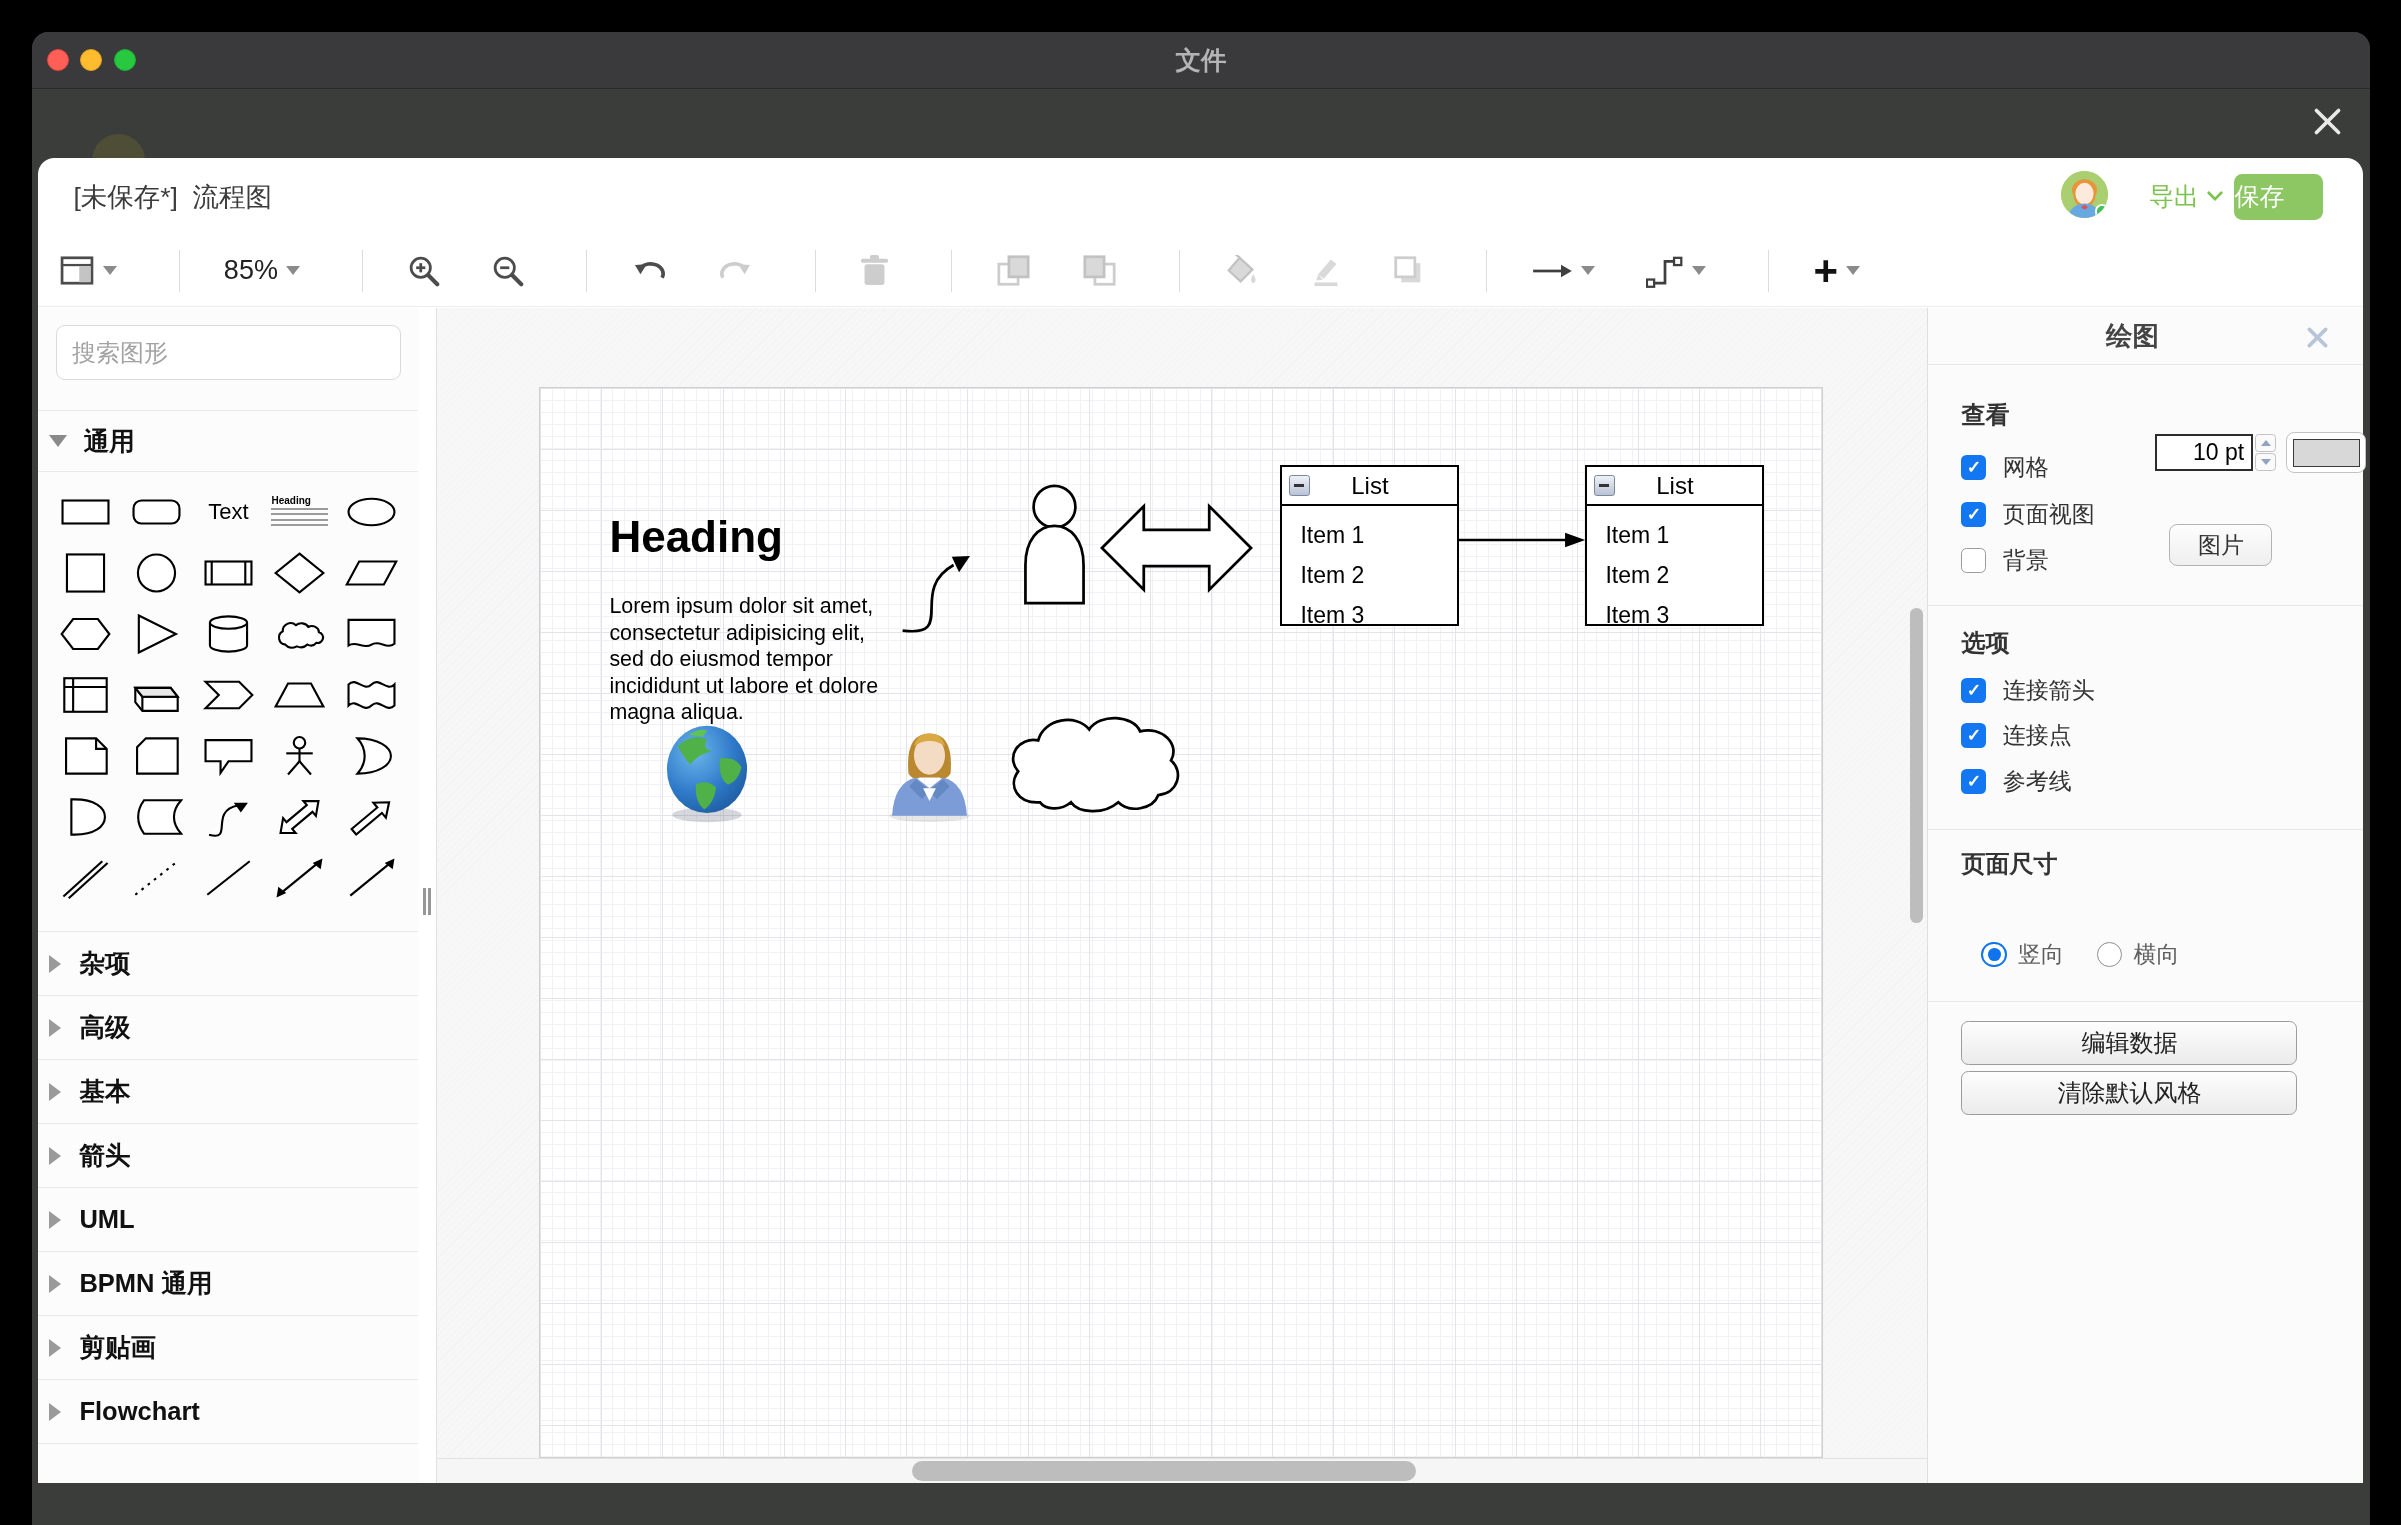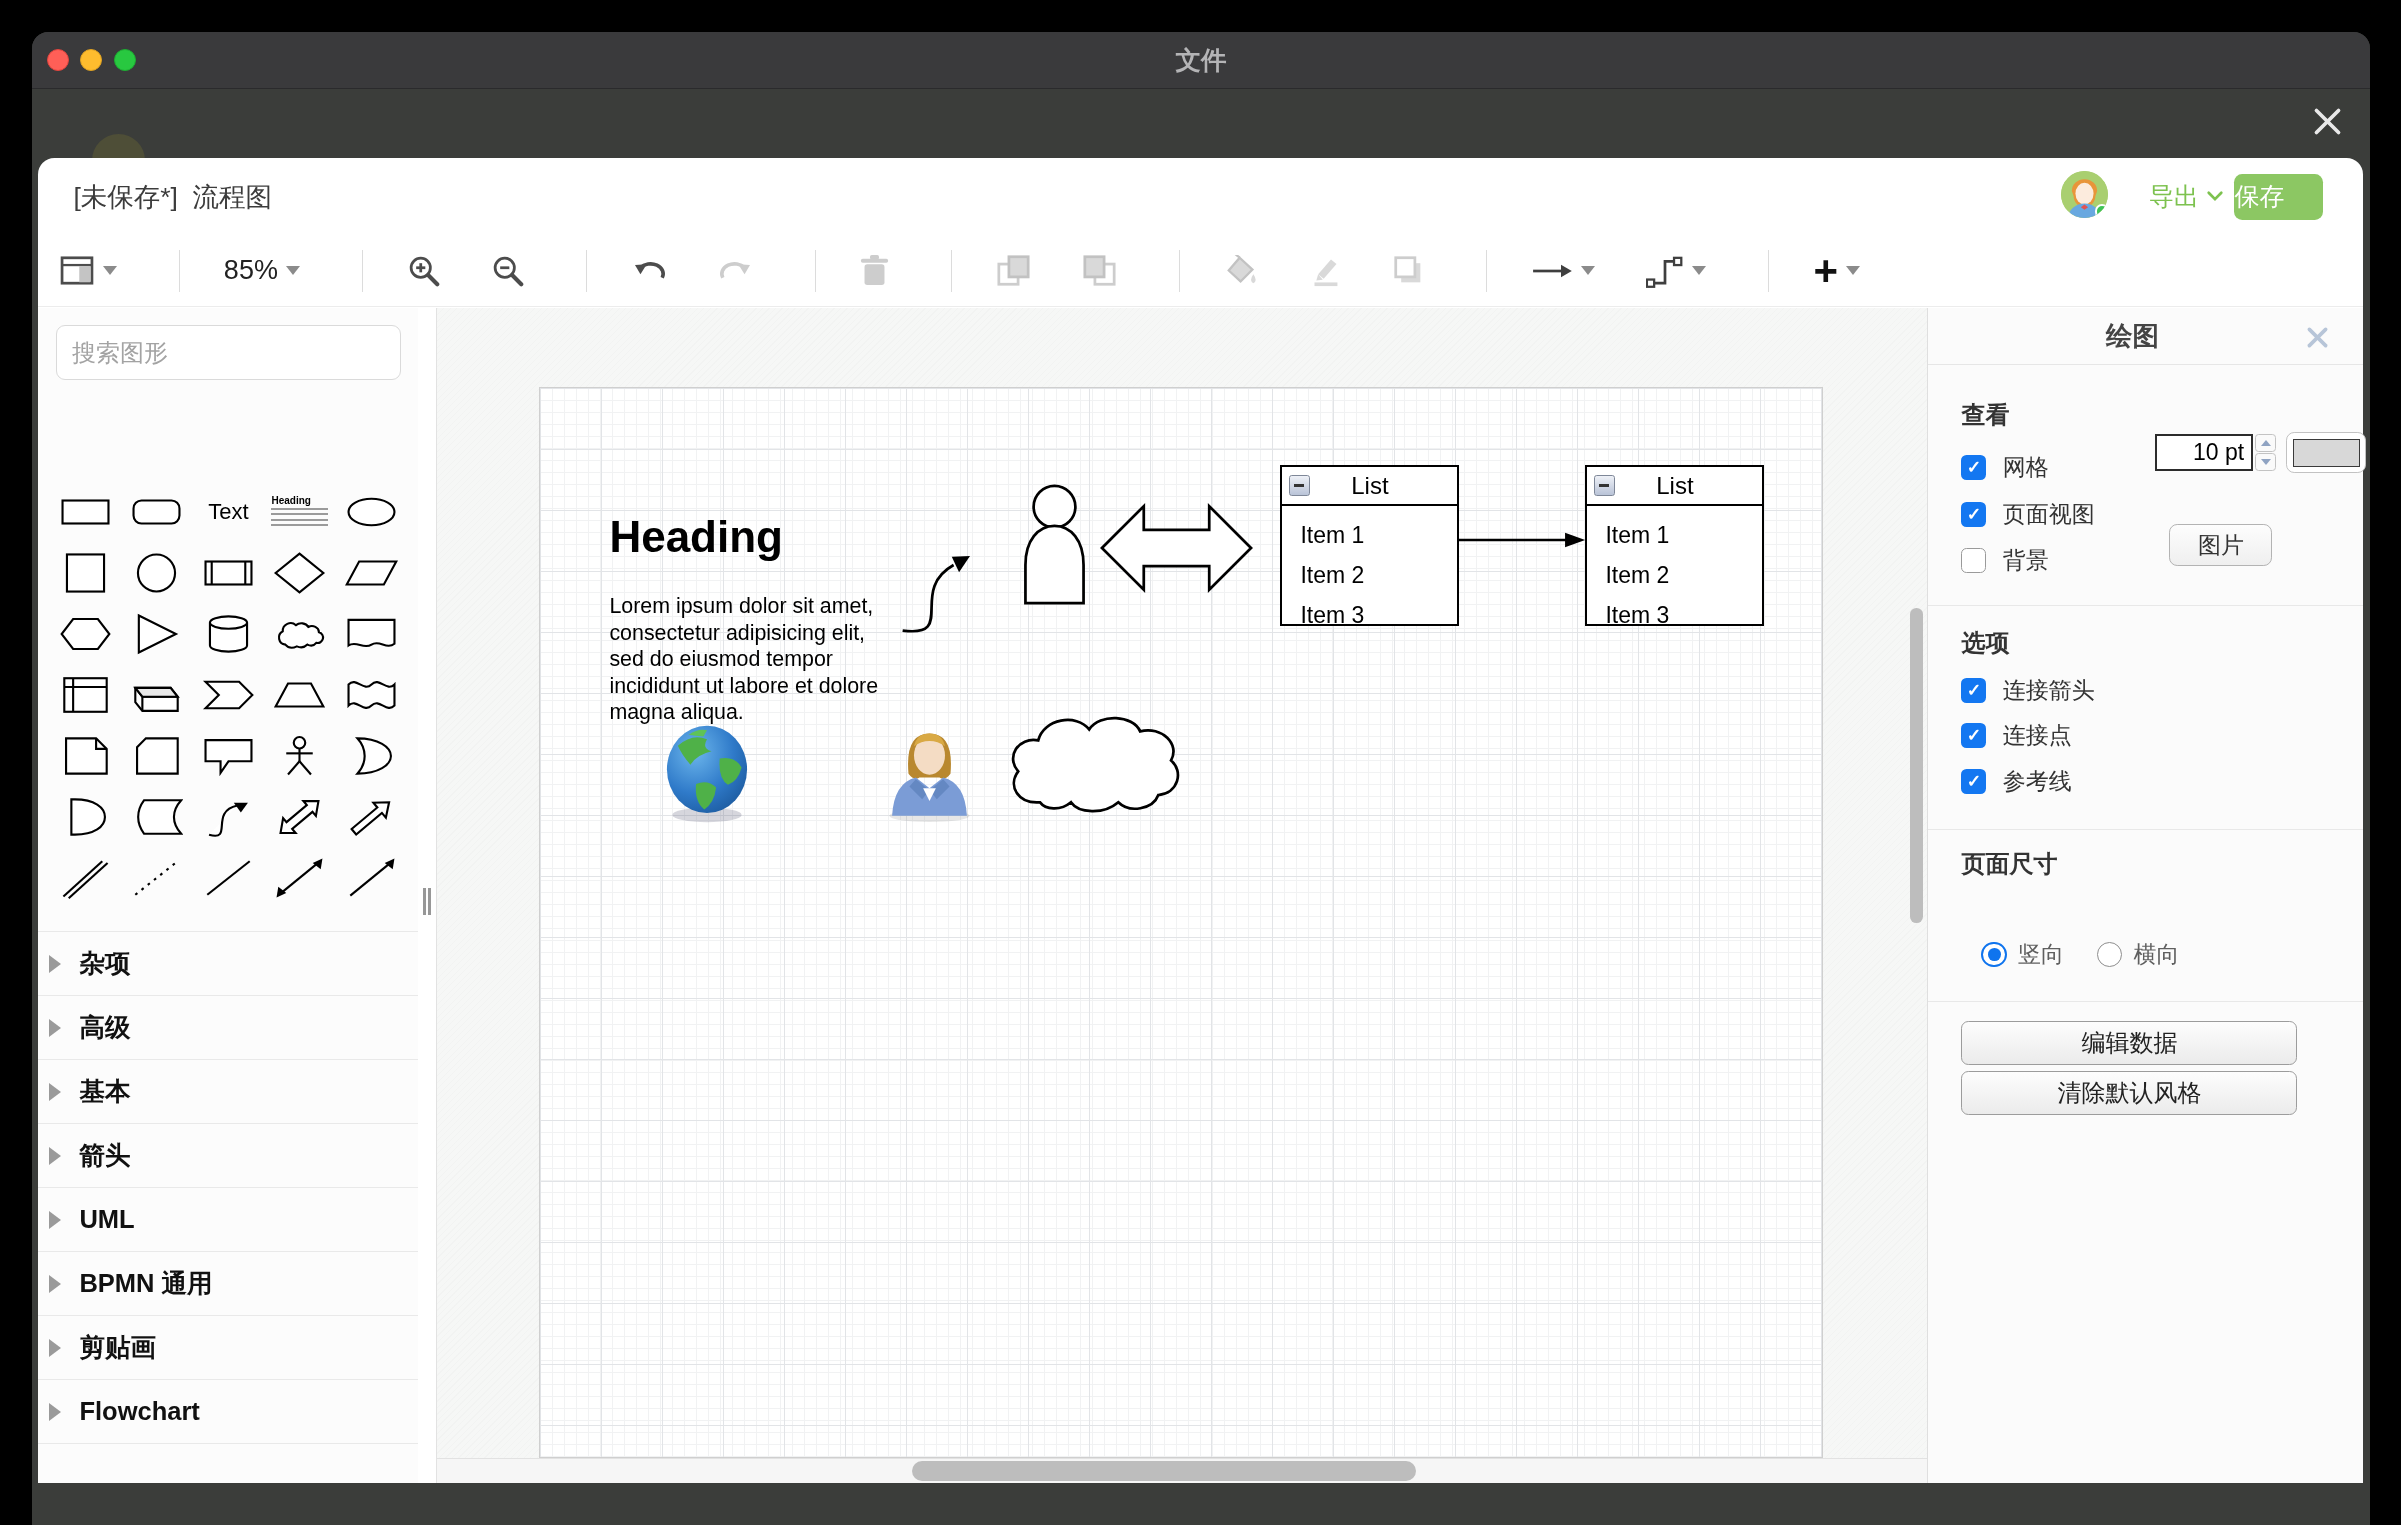--- a/index.html
+++ b/index.html
@@ -319,20 +319,24 @@
 
       <div class="sidebar">
         <div class="searchbox">
           <input placeholder="搜索图形" style="">
           <svg width="27" height="27" viewBox="0 0 30 30" style="margin-right:12.8px">
             <circle cx="13" cy="13" r="8.5" fill="none" stroke="#9a9a9a" stroke-width="3"></circle>
             <line x1="19.5" y1="19.5" x2="27" y2="27" stroke="#9a9a9a" stroke-width="3.5" stroke-linecap="round"></line>
           </svg>
         </div>
 
+        <div class="section-hdr" style="top:102px; height:62px; border-top:0.9px solid #e9e9e9; border-bottom:0.9px solid #e9e9e9;">
+          <span class="tri-down"></span>
+          <span class="section-label">通用</span>
+        </div>
 
         <div class="shape-grid">
 
           <div class="cell">
                 <svg width="53" height="44" viewBox="0 0 60 48">
                   <rect x="4" y="11" width="52" height="26"></rect>
                 </svg>
               </div>
           <div class="cell">
                 <svg width="53" height="44" viewBox="0 0 60 48">

